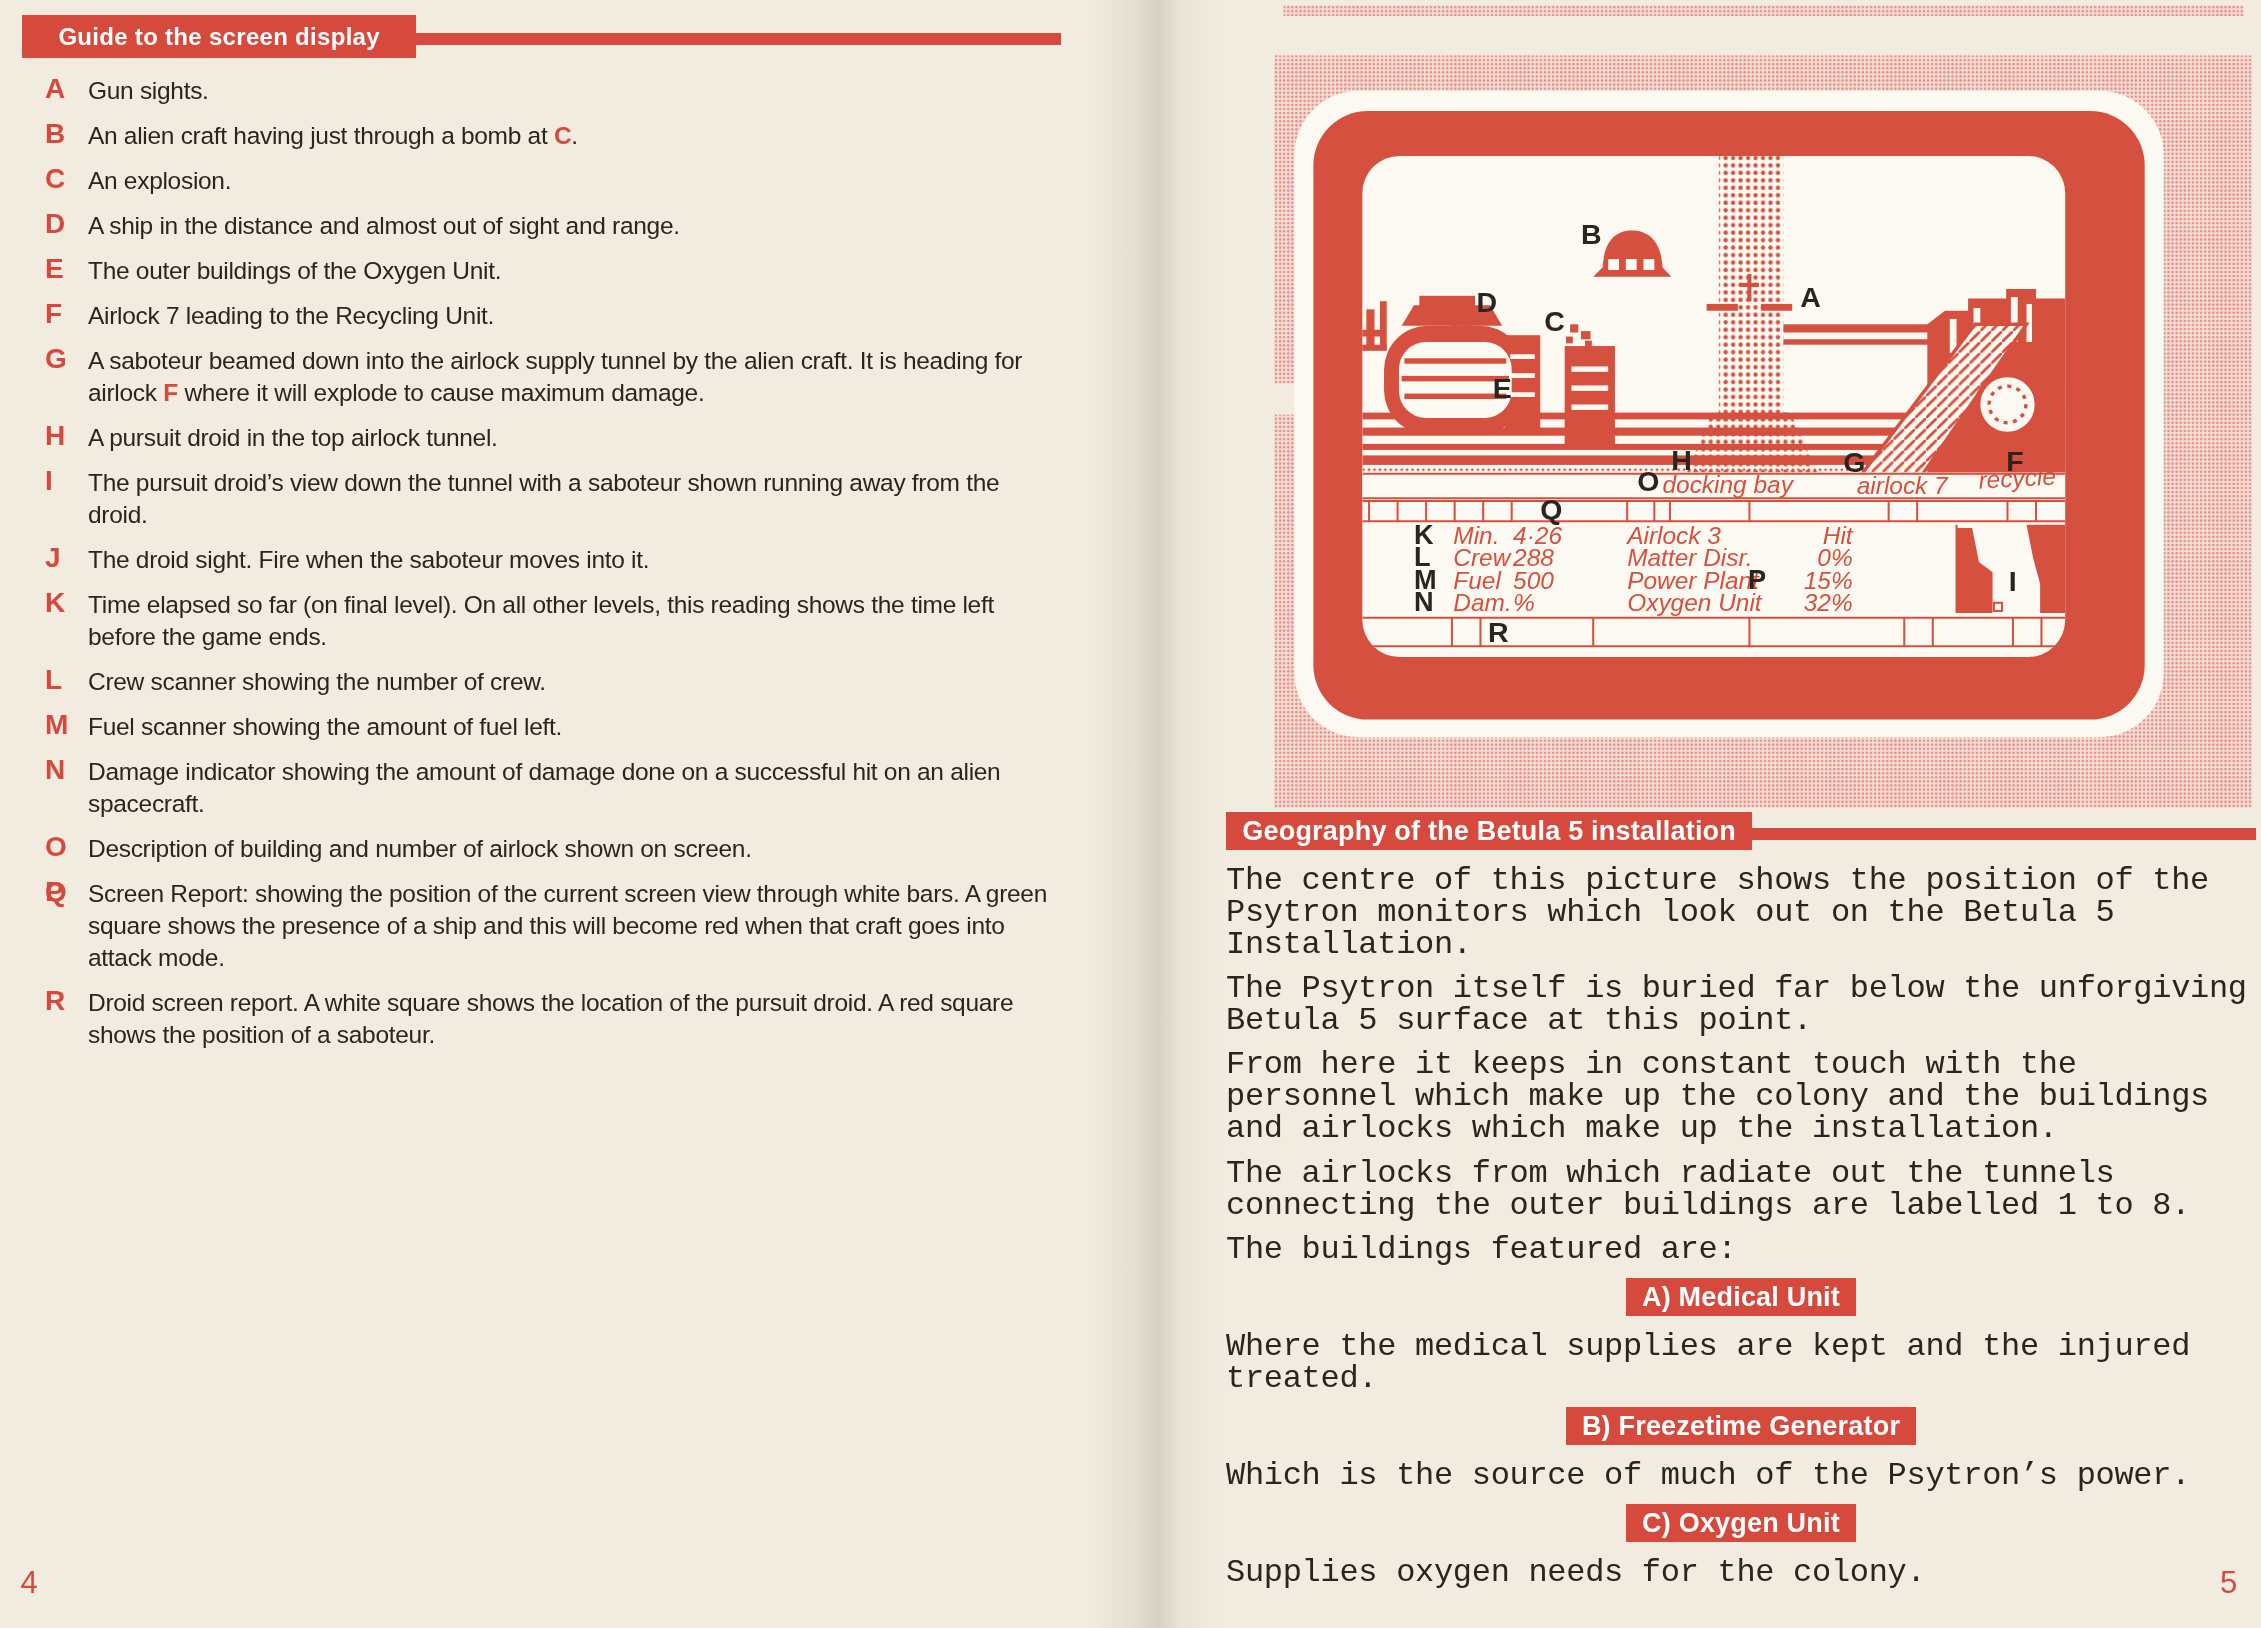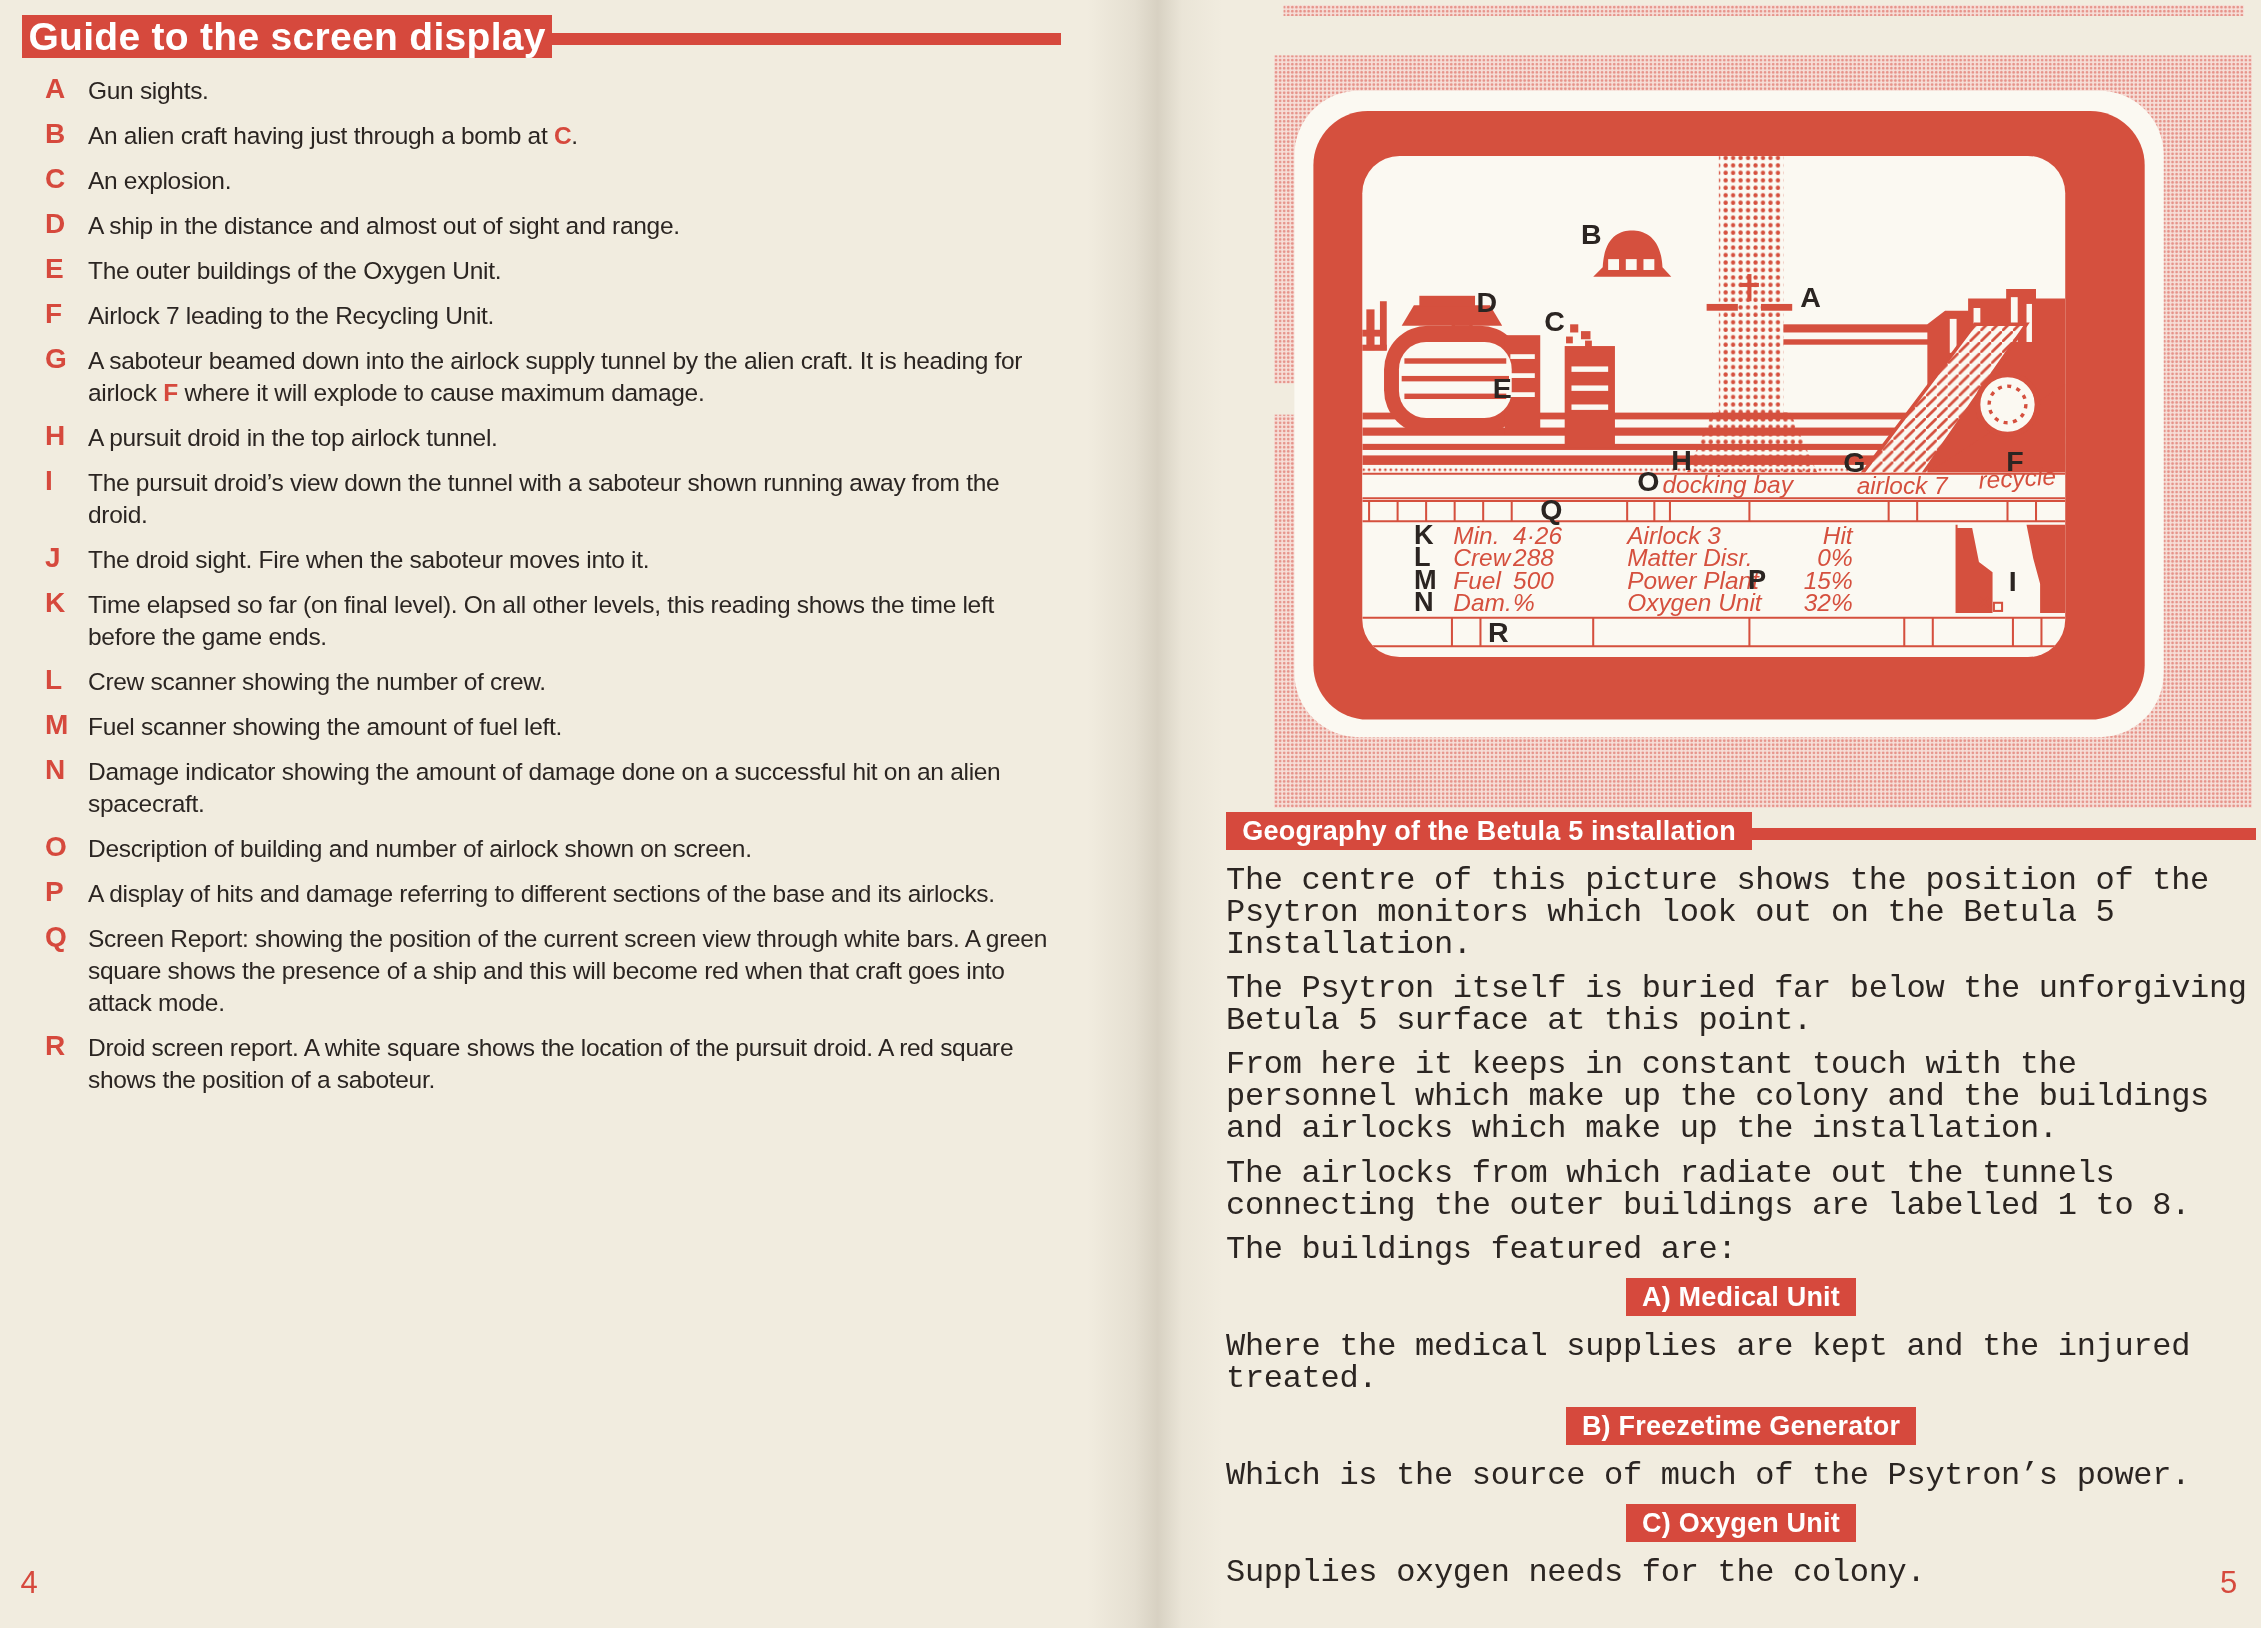--- a/index.html
+++ b/index.html
@@ -20,21 +20,21 @@
   
   .spine{
     position:absolute;left:1087px;top:0;width:136px;height:1629px;
     background:linear-gradient(90deg,rgba(70,55,30,0) 0%,rgba(70,55,30,.07) 35%,rgba(70,55,30,.15) 52%,rgba(70,55,30,.04) 70%,rgba(70,55,30,0) 100%);
     pointer-events:none;
   }
   
   .banner{display:flex;align-items:center;}
   .banner .bx{background:var(--red);color:#fff;font-weight:bold;white-space:nowrap;}
   .banner .tail{flex:1;height:12.2px;background:var(--red);position:relative;top:2.7px;}
-  .banner-lg .bx{height:43px;line-height:43px;font-size:39px;padding:0 6px;letter-spacing:0.3px;}
+  .banner-lg .bx{height:43px;line-height:43px;font-size:24px;padding:0 36px;letter-spacing:0.3px;}
   .banner-md .bx{height:38px;line-height:38px;font-size:27px;padding:0 16.3px;letter-spacing:0.2px;text-align:center;}
   #guide-banner{position:absolute;left:22.4px;top:15px;width:1039px;}
   
   #legend{position:absolute;left:45px;top:75px;width:1019px;list-style:none;}
   #legend li{
     position:relative;padding-left:43px;margin-bottom:13px;
     font-size:24.5px;line-height:32px;letter-spacing:-0.3px;color:var(--ink);
   }
   #legend .key{position:absolute;left:0;top:-2px;font-size:28px;font-weight:bold;color:var(--red);}
   .red-inline{color:var(--red);font-weight:bold;}
@@ -72,21 +72,21 @@
     <li><span class="key">F</span><span>Airlock 7 leading to the Recycling Unit.</span></li>
     <li><span class="key">G</span><span>A saboteur beamed down into the airlock supply tunnel by the alien craft. It is heading for airlock </span><span class="red-inline">F</span><span> where it will explode to cause maximum damage.</span></li>
     <li><span class="key">H</span><span>A pursuit droid in the top airlock tunnel.</span></li>
     <li><span class="key">I</span><span>The pursuit droid’s view down the tunnel with a saboteur shown running away from the droid.</span></li>
     <li><span class="key">J</span><span>The droid sight. Fire when the saboteur moves into it.</span></li>
     <li><span class="key">K</span><span>Time elapsed so far (on final level). On all other levels, this reading shows the time left before the game ends.</span></li>
     <li><span class="key">L</span><span>Crew scanner showing the number of crew.</span></li>
     <li><span class="key">M</span><span>Fuel scanner showing the amount of fuel left.</span></li>
     <li><span class="key">N</span><span>Damage indicator showing the amount of damage done on a successful hit on an alien spacecraft.</span></li>
     <li><span class="key">O</span><span>Description of building and number of airlock shown on screen.</span></li>
-    <li><span class="key">P</span><span>A display of hits and damage referring to different sections of the base and its airlocks.</span></li>
+    <li><span class="key">P</span></li>
     <li><span class="key">Q</span><span>Screen Report: showing the position of the current screen view through white bars. A green square shows the presence of a ship and this will become red when that craft goes into attack mode.</span></li>
     <li><span class="key">R</span><span>Droid screen report. A white square shows the location of the pursuit droid. A red square shows the position of a saboteur.</span></li>
   </ol>
 
   <div id="pagenum-left" class="pagenum">4</div>
 </section>
 
 <section>
 
   <svg style="position:absolute;left:1274px;top:5.4px;" width="978" height="803" viewBox="0 0 1440 1182">

